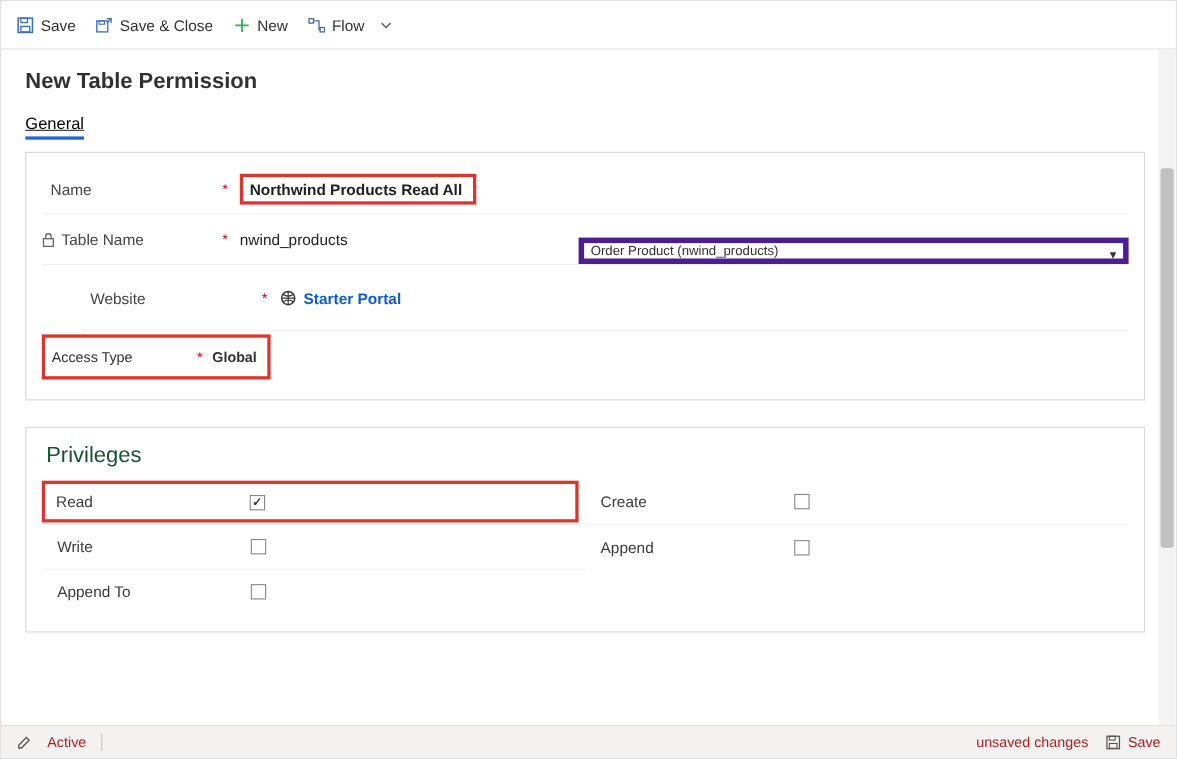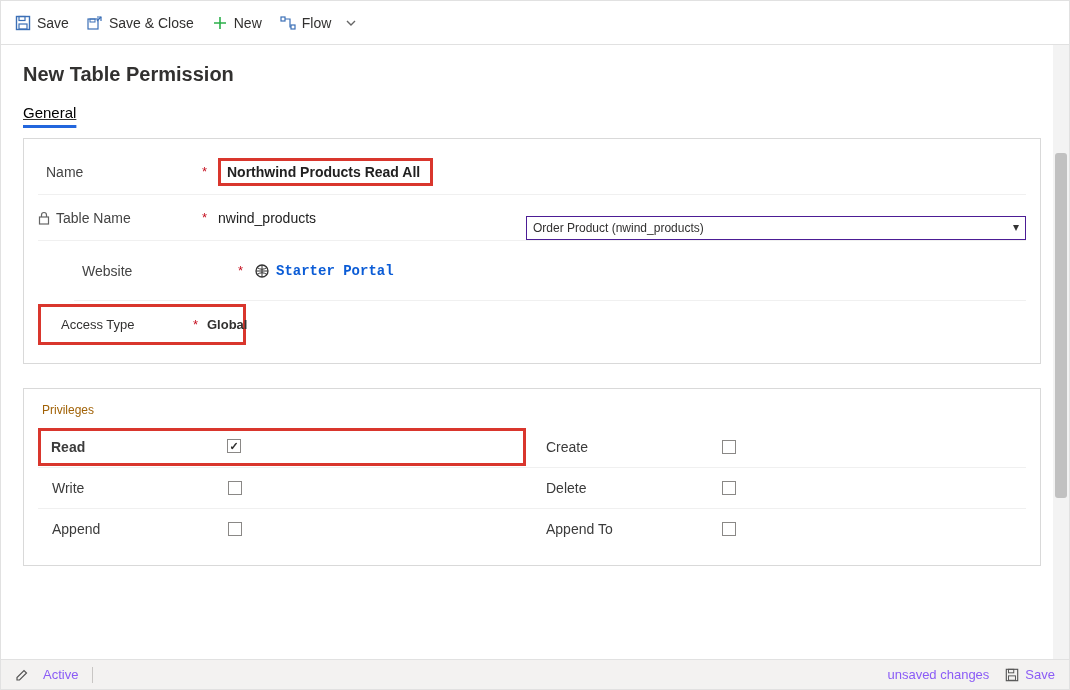--- a/index.html
+++ b/index.html
@@ -26,42 +26,42 @@
 
   .panel { border: 1px solid #d9d9d9; padding: 10px 14px 16px 14px; margin-bottom: 24px; }
   .panel.small-gap { margin-bottom: 0; }
 
   .row { display: flex; align-items: center; min-height: 46px; border-bottom: 1px solid #f0f0f0; }
   .row:last-child { border-bottom: none; }
   .left { flex: 0 0 472px; display: flex; align-items: center; }
   .lbl-col { flex: 0 0 164px; display: flex; align-items: center; gap: 6px; color: #444; font-size: 14px; }
   .req-col { flex: 0 0 16px; color: #c50f1f; font-size: 13px; }
   .val-col { flex: 1; font-size: 14px; font-weight: 600; color: #212121; display: flex; align-items: center; gap: 6px; }
-  .val-col.link { color: #0b5cd6; font-weight: 700; font-family: Liberation Mono, monospace; }
+  .val-col.link { color: #0b5cd6; font-weight: 700; }
   .right { flex: 1; padding-left: 16px; display: flex; align-items: center; }
 
   .highlight { border: 3px solid #d9362d; display: inline-block; padding: 3px 10px 3px 6px; }
-  .highlight.row-box { display: flex; align-items: center; width: 208px; padding: 10px 20px; }
-
-  .select { width: 100%; height: 24px; border: 1px solid #4c1d95; font-size: 12px; padding: 2px 22px 2px 6px; background: #fff; position: relative; display: flex; align-items: center; margin-top: 21px; }
+  .highlight.row-box { display: flex; align-items: center; width: 208px; padding: 10px 6px; }
+
+  .select { width: 100%; height: 24px; border: 5px solid #4c1d95; font-size: 12px; padding: 2px 22px 2px 6px; background: #fff; position: relative; display: flex; align-items: center; margin-top: 21px; }
   .select::after { content: "▾"; position: absolute; right: 6px; top: 3px; font-size: 12px; color: #333; }
 
-  .section-title { font-size: 12px; font-weight: 400; margin: 4px 0 10px 4px; color: #a16207; }
+  .section-title { font-size: 20px; font-weight: 400; margin: 4px 0 10px 4px; color: #14532d; }
 
   .priv-grid { display: flex; flex-wrap: wrap; }
   .priv-cell { width: 50%; display: flex; align-items: center; padding: 12px 6px 12px 14px; border-bottom: 1px solid #f0f0f0; }
   .priv-cell .plabel { flex: 0 0 176px; font-size: 14px; color: #3b3b3b; }
   .chk { width: 14px; height: 14px; border: 1px solid #8a8886; background: #fff; display:inline-flex; align-items:center; justify-content:center; }
   .chk.checked { background: #fff; }
   .chk.checked::after { content: "✓"; font-size: 11px; line-height: 11px; color: #323130; font-weight: 700; }
 
   .priv-highlight { border: 3px solid #d9362d; padding: 8px 6px 8px 10px; }
 
   
-  .footer { height: 30px; background: #f3f2f1; border-top: 1px solid #e1e1e1; display: flex; align-items: center; padding: 0 14px; font-size: 13px; color: #8b5cf6; }
+  .footer { height: 30px; background: #f3f2f1; border-top: 1px solid #e1e1e1; display: flex; align-items: center; padding: 0 14px; font-size: 13px; color: #b91c1c; }
   .footer .left-foot { display: flex; align-items: center; gap: 14px; }
   .footer .sep { width: 1px; height: 16px; background: #c8c6c4; }
   .footer .spacer { flex: 1; }
   .footer .foot-btn { display: inline-flex; align-items: center; gap: 6px; margin-left: 16px; cursor: pointer; }
 </style>
 </head>
 <body>
 
 <div class="app">
 
@@ -191,36 +191,32 @@
           <div class="right"></div>
         </div>
       </div>
 
       <div class="panel small-gap">
         <div class="section-title">Privileges</div>
 
         <div class="priv-grid">
 
           <div class="priv-cell" style="padding:0 6px 0 0;">
-            <div class="priv-highlight" style="display:flex;align-items:flex-start;width:100%;font-weight:bold;">
+            <div class="priv-highlight" style="display:flex;align-items:flex-end;width:100%;">
               <span class="plabel">Read</span>
               <span class="chk checked"></span>
             </div>
           </div>
           <div class="priv-cell">
             <span class="plabel">Create</span>
             <span class="chk"></span>
           </div>
 
           <div class="priv-cell">
             <span class="plabel">Write</span>
-            <span class="chk"></span>
-          </div>
-          <div class="priv-cell">
-            <span class="plabel">Delete</span>
             <span class="chk"></span>
           </div>
 
           <div class="priv-cell" style="border-bottom:none;">
             <span class="plabel">Append</span>
             <span class="chk"></span>
           </div>
           <div class="priv-cell" style="border-bottom:none;">
             <span class="plabel">Append To</span>
             <span class="chk"></span>

